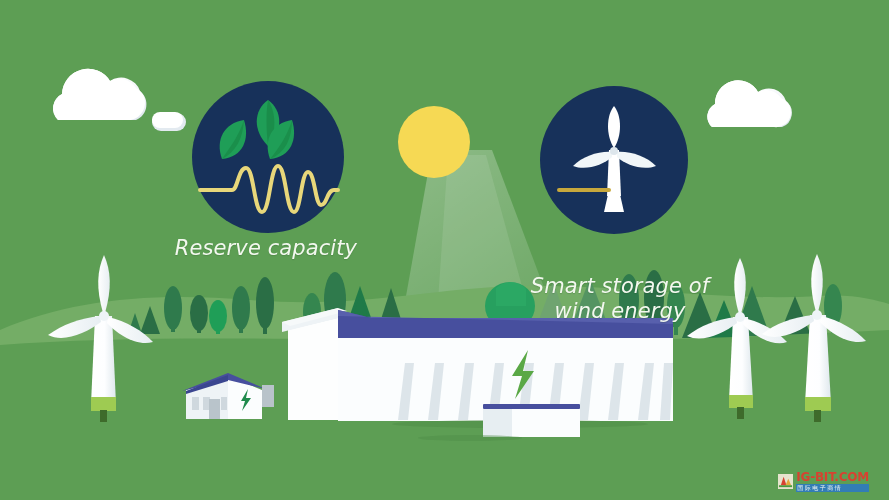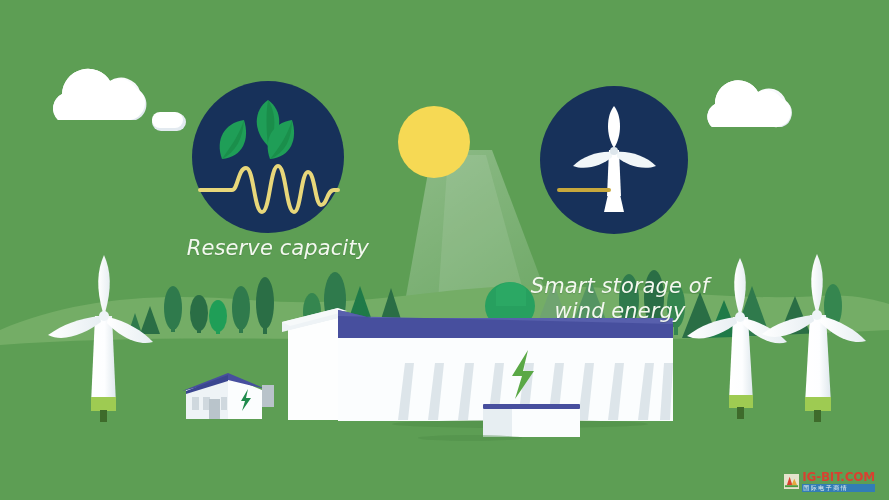--- a/index.html
+++ b/index.html
@@ -31,33 +31,33 @@
     font-size: 21px;
     font-weight: 400;
     letter-spacing: 0.1px;
     line-height: 25px;
     text-align: center;
     white-space: pre-line;
     text-shadow: 0 1px 1px rgba(30,60,25,0.18);
     user-select: none;
   }
   #caption-reserve {
-    left: 168px;
+    left: 156px;
     top: 236px;
     width: 220px;
   }
   #caption-wind {
     left: 505px;
     top: 232px;
     width: 230px;
     margin-top: 42px;
   }
   #watermark {
     position: absolute;
-    right: 14px;
+    right: 20px;
     bottom: 8px;
     display: flex;
     align-items: center;
     gap: 3px;
     opacity: 0.92;
   }
   #watermark .wm-mark {
     width: 15px;
     height: 15px;
     position: relative;

